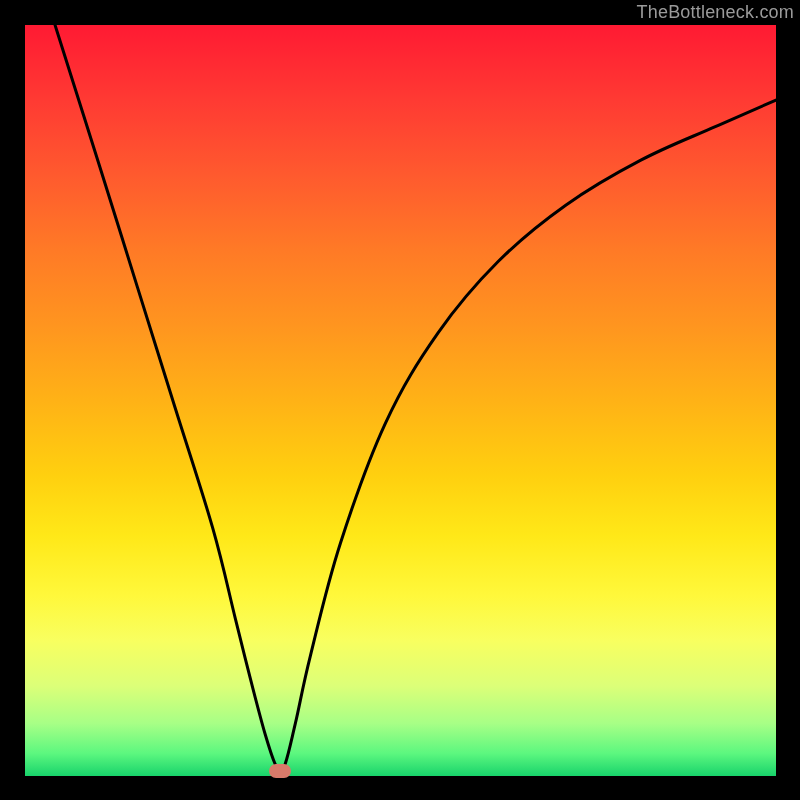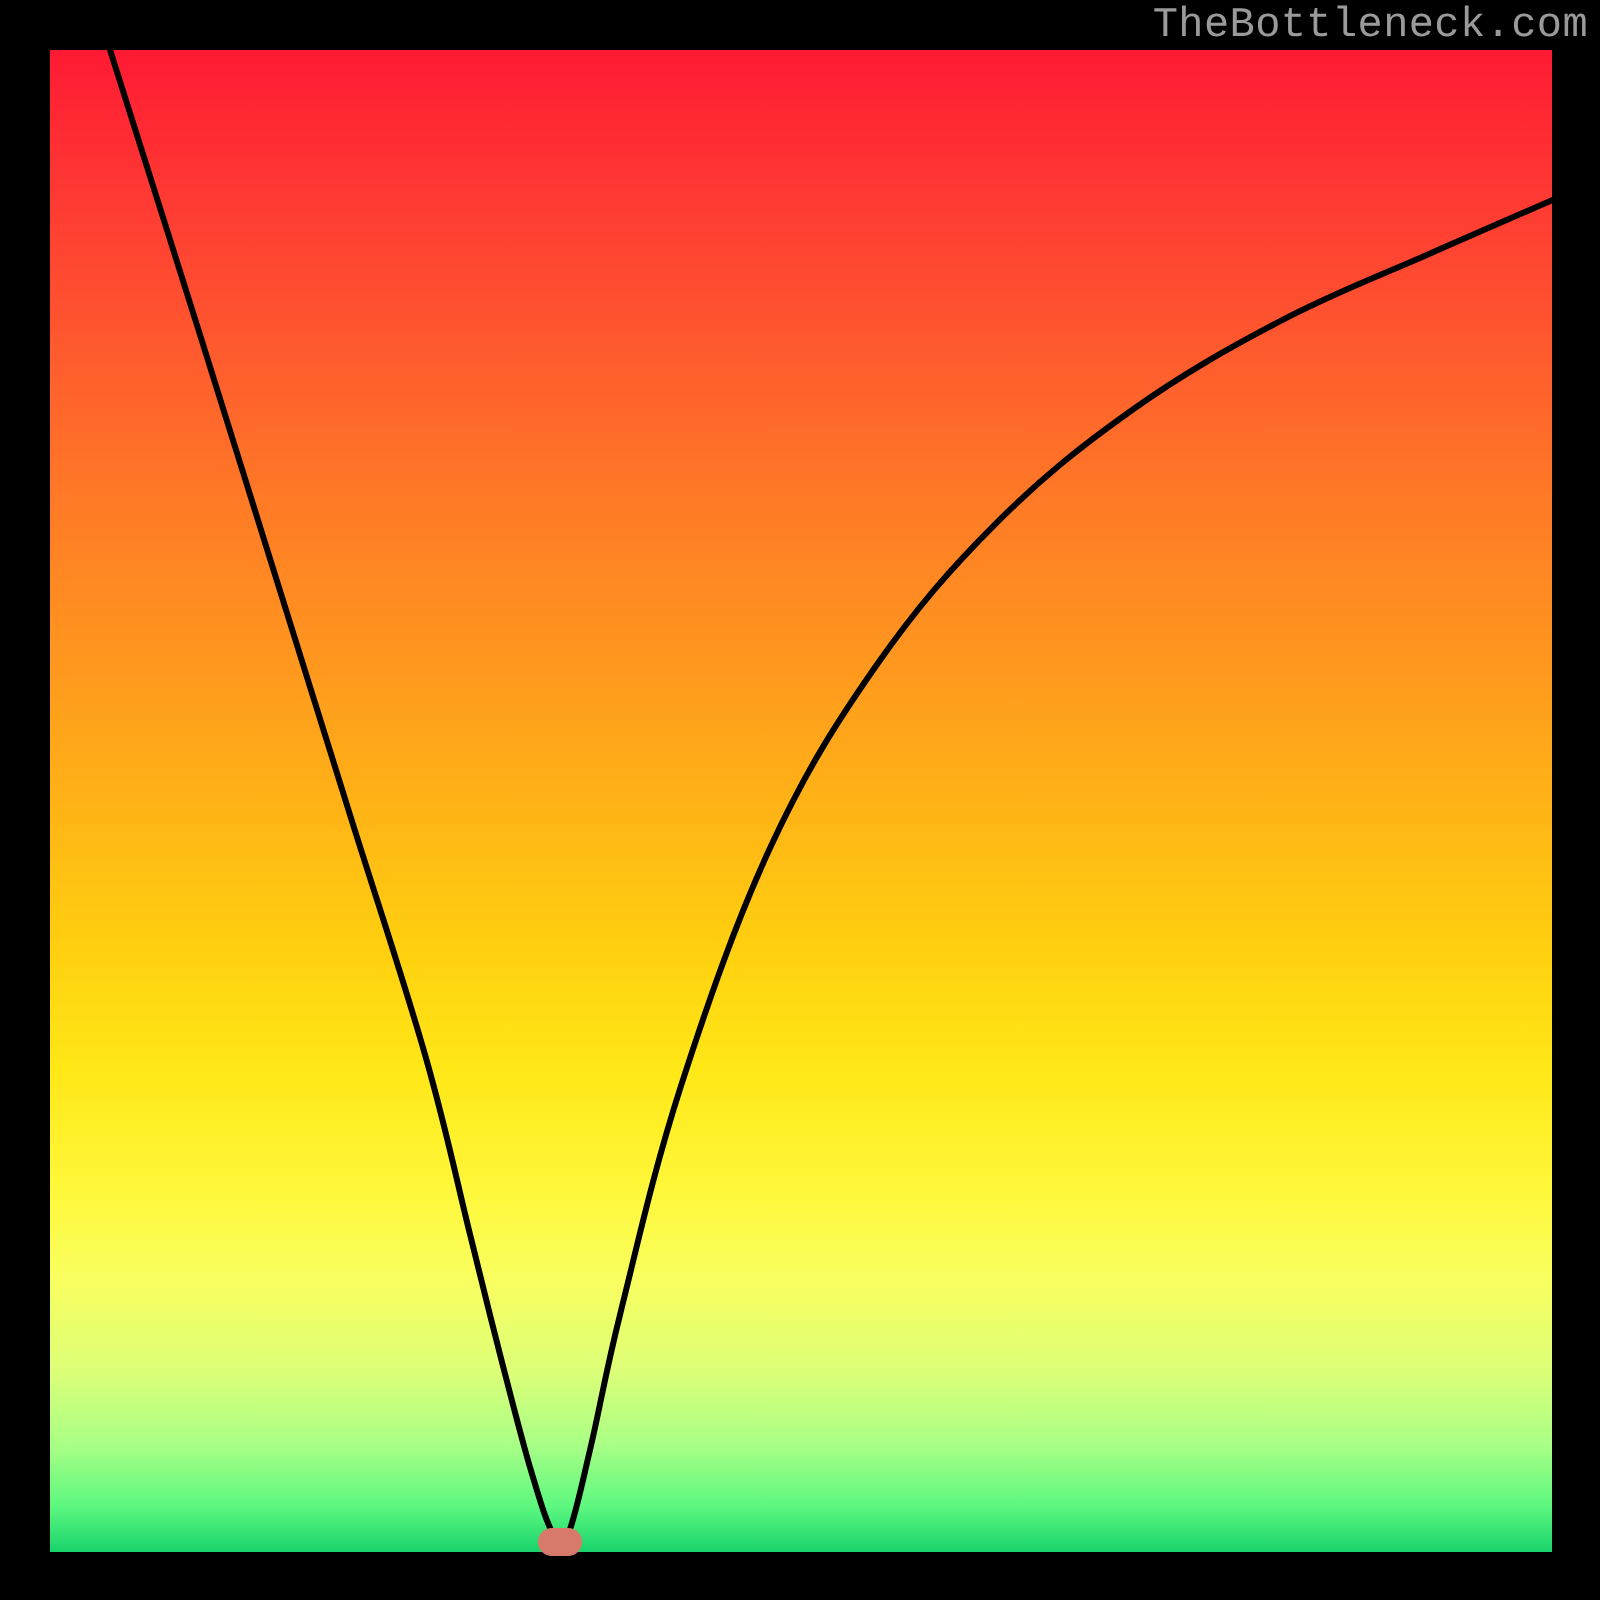--- a/index.html
+++ b/index.html
@@ -30,22 +30,22 @@
       #dcff78 88%,
       #a7ff86 93%,
       #5cf77f 97%,
       #18d36b 100%);
   }
   .watermark {
     position: absolute;
     top: 2px;
     right: 6px;
     color: #9a9a9a;
-    font-family: Liberation Mono, monospace;
-    font-size: 21px;
+    font-family: Liberation Sans, sans-serif;
+    font-size: 18px;
     letter-spacing: 0.2px;
     user-select: none;
   }
   .curve-svg {
     position: absolute;
     left: 0; top: 0;
     width: 751px; height: 751px;
     pointer-events: none;
   }
   .curve-path {

